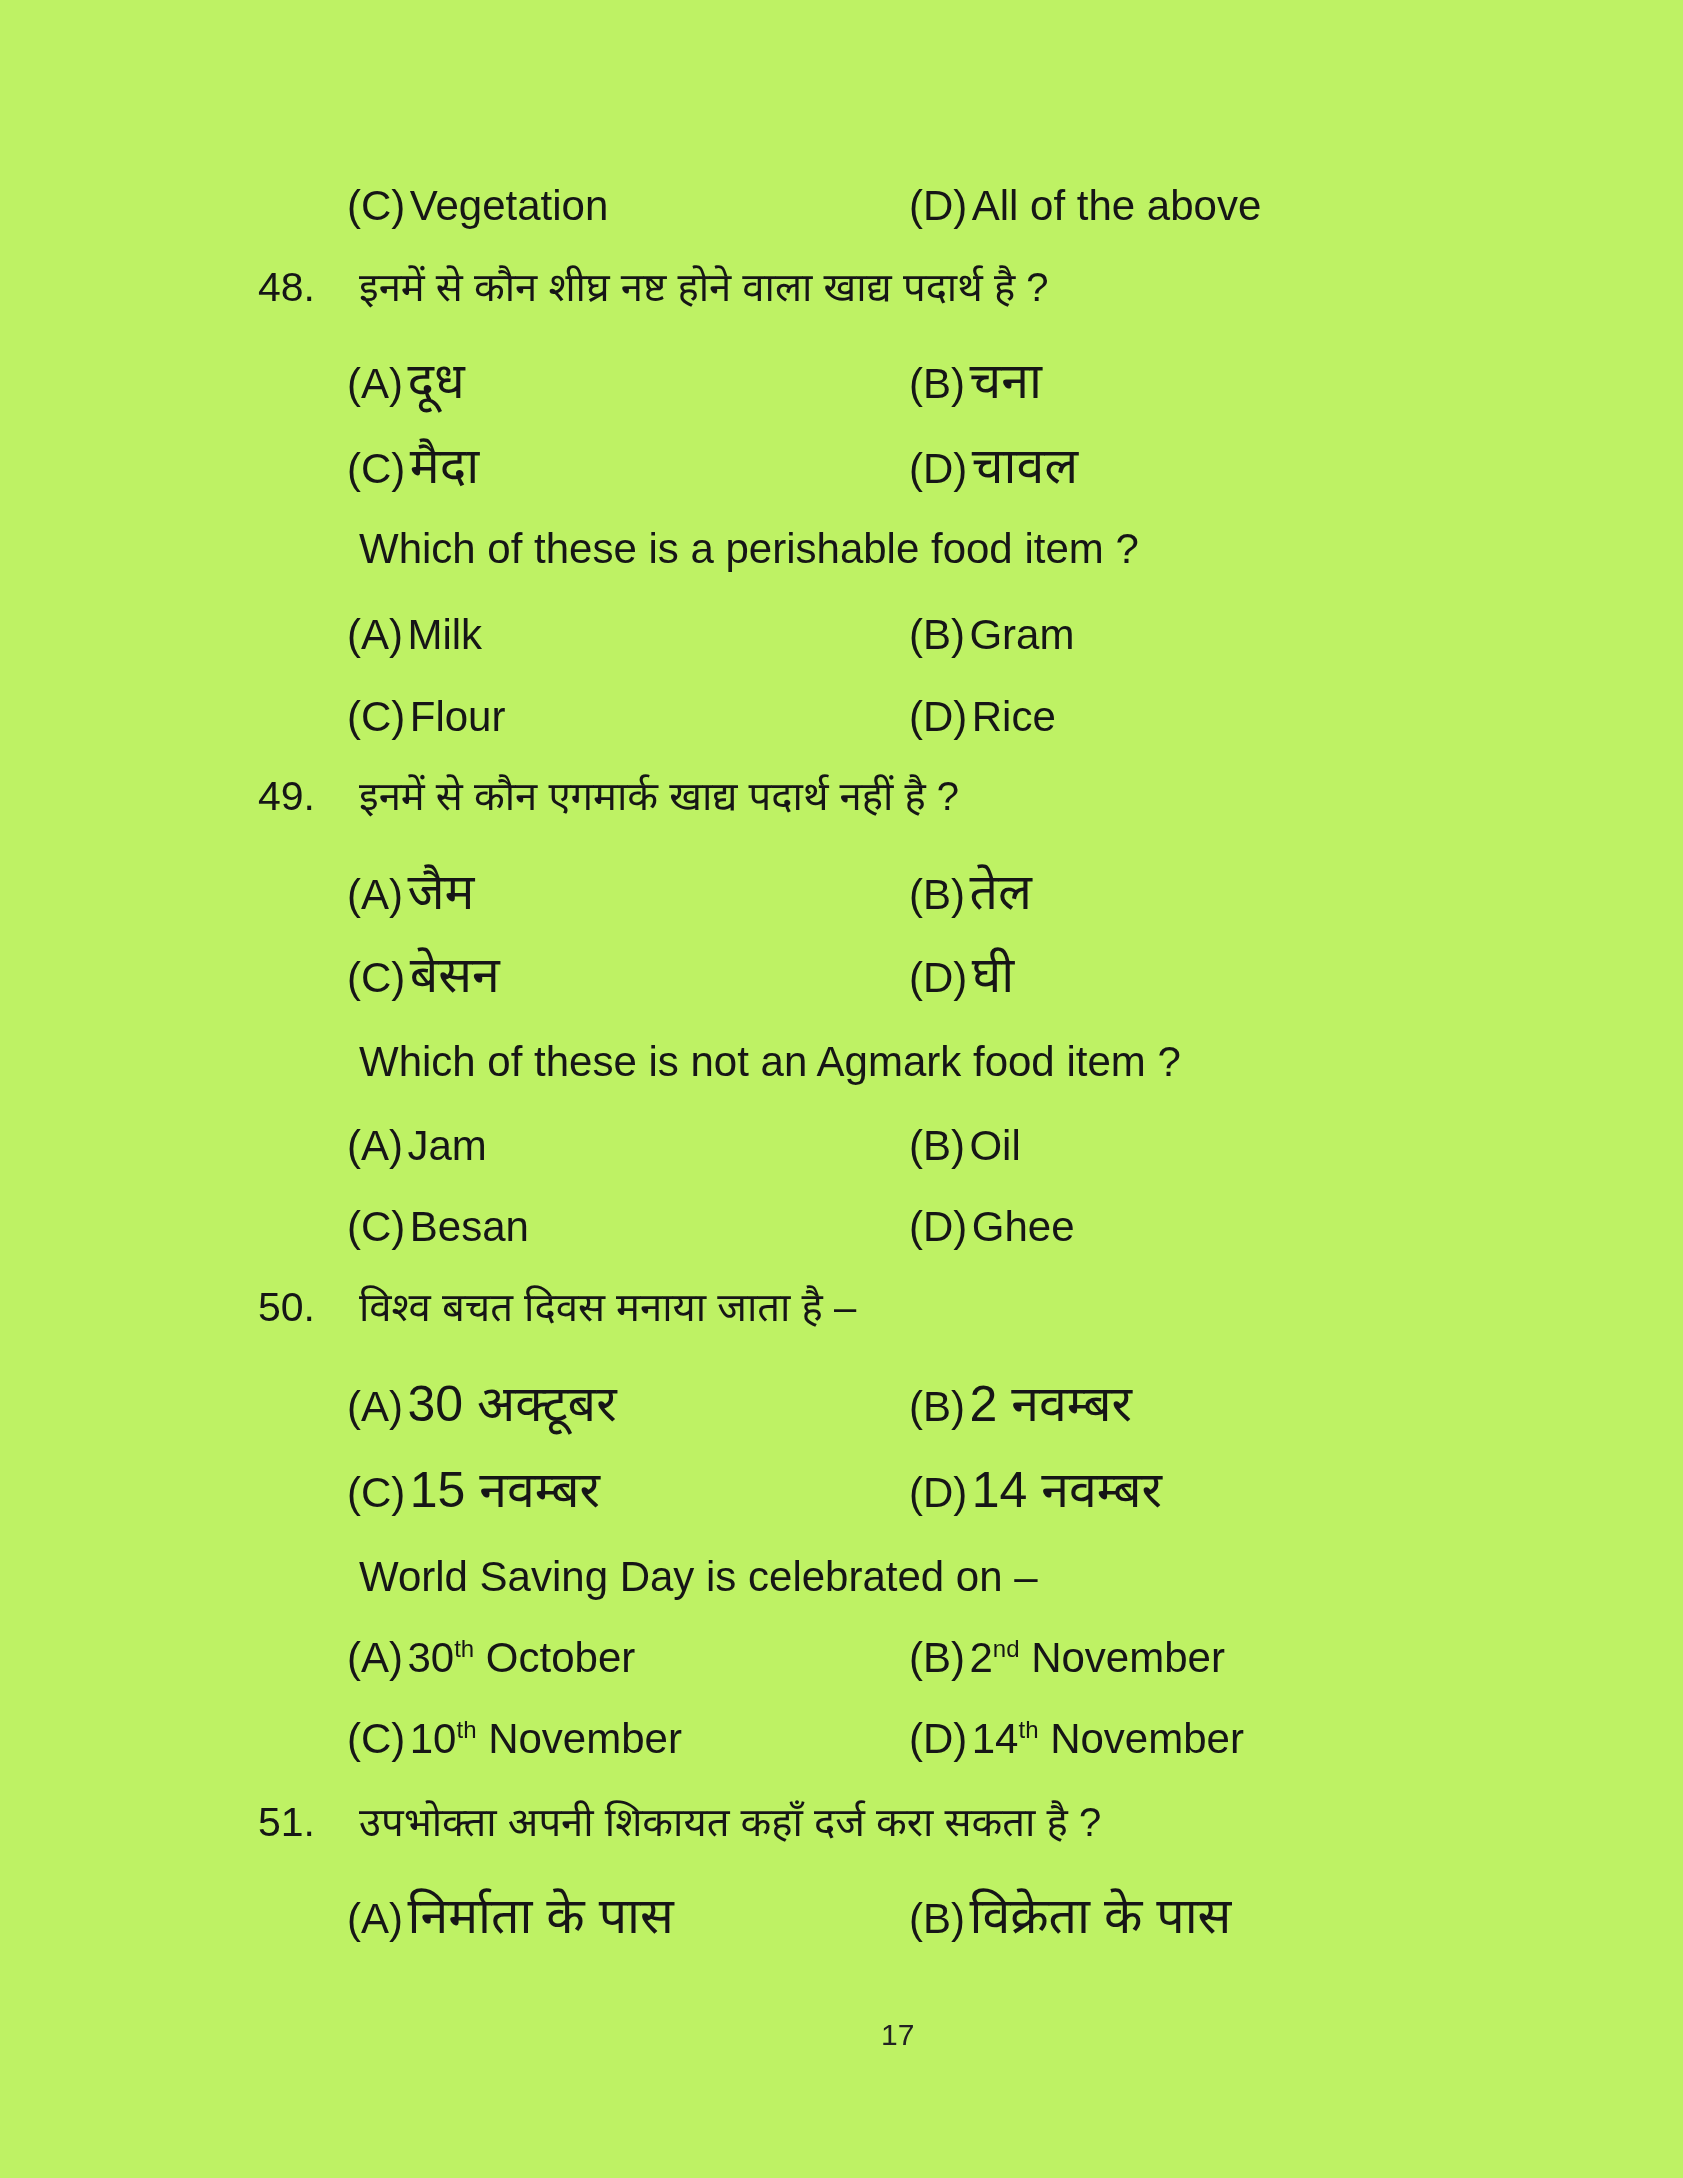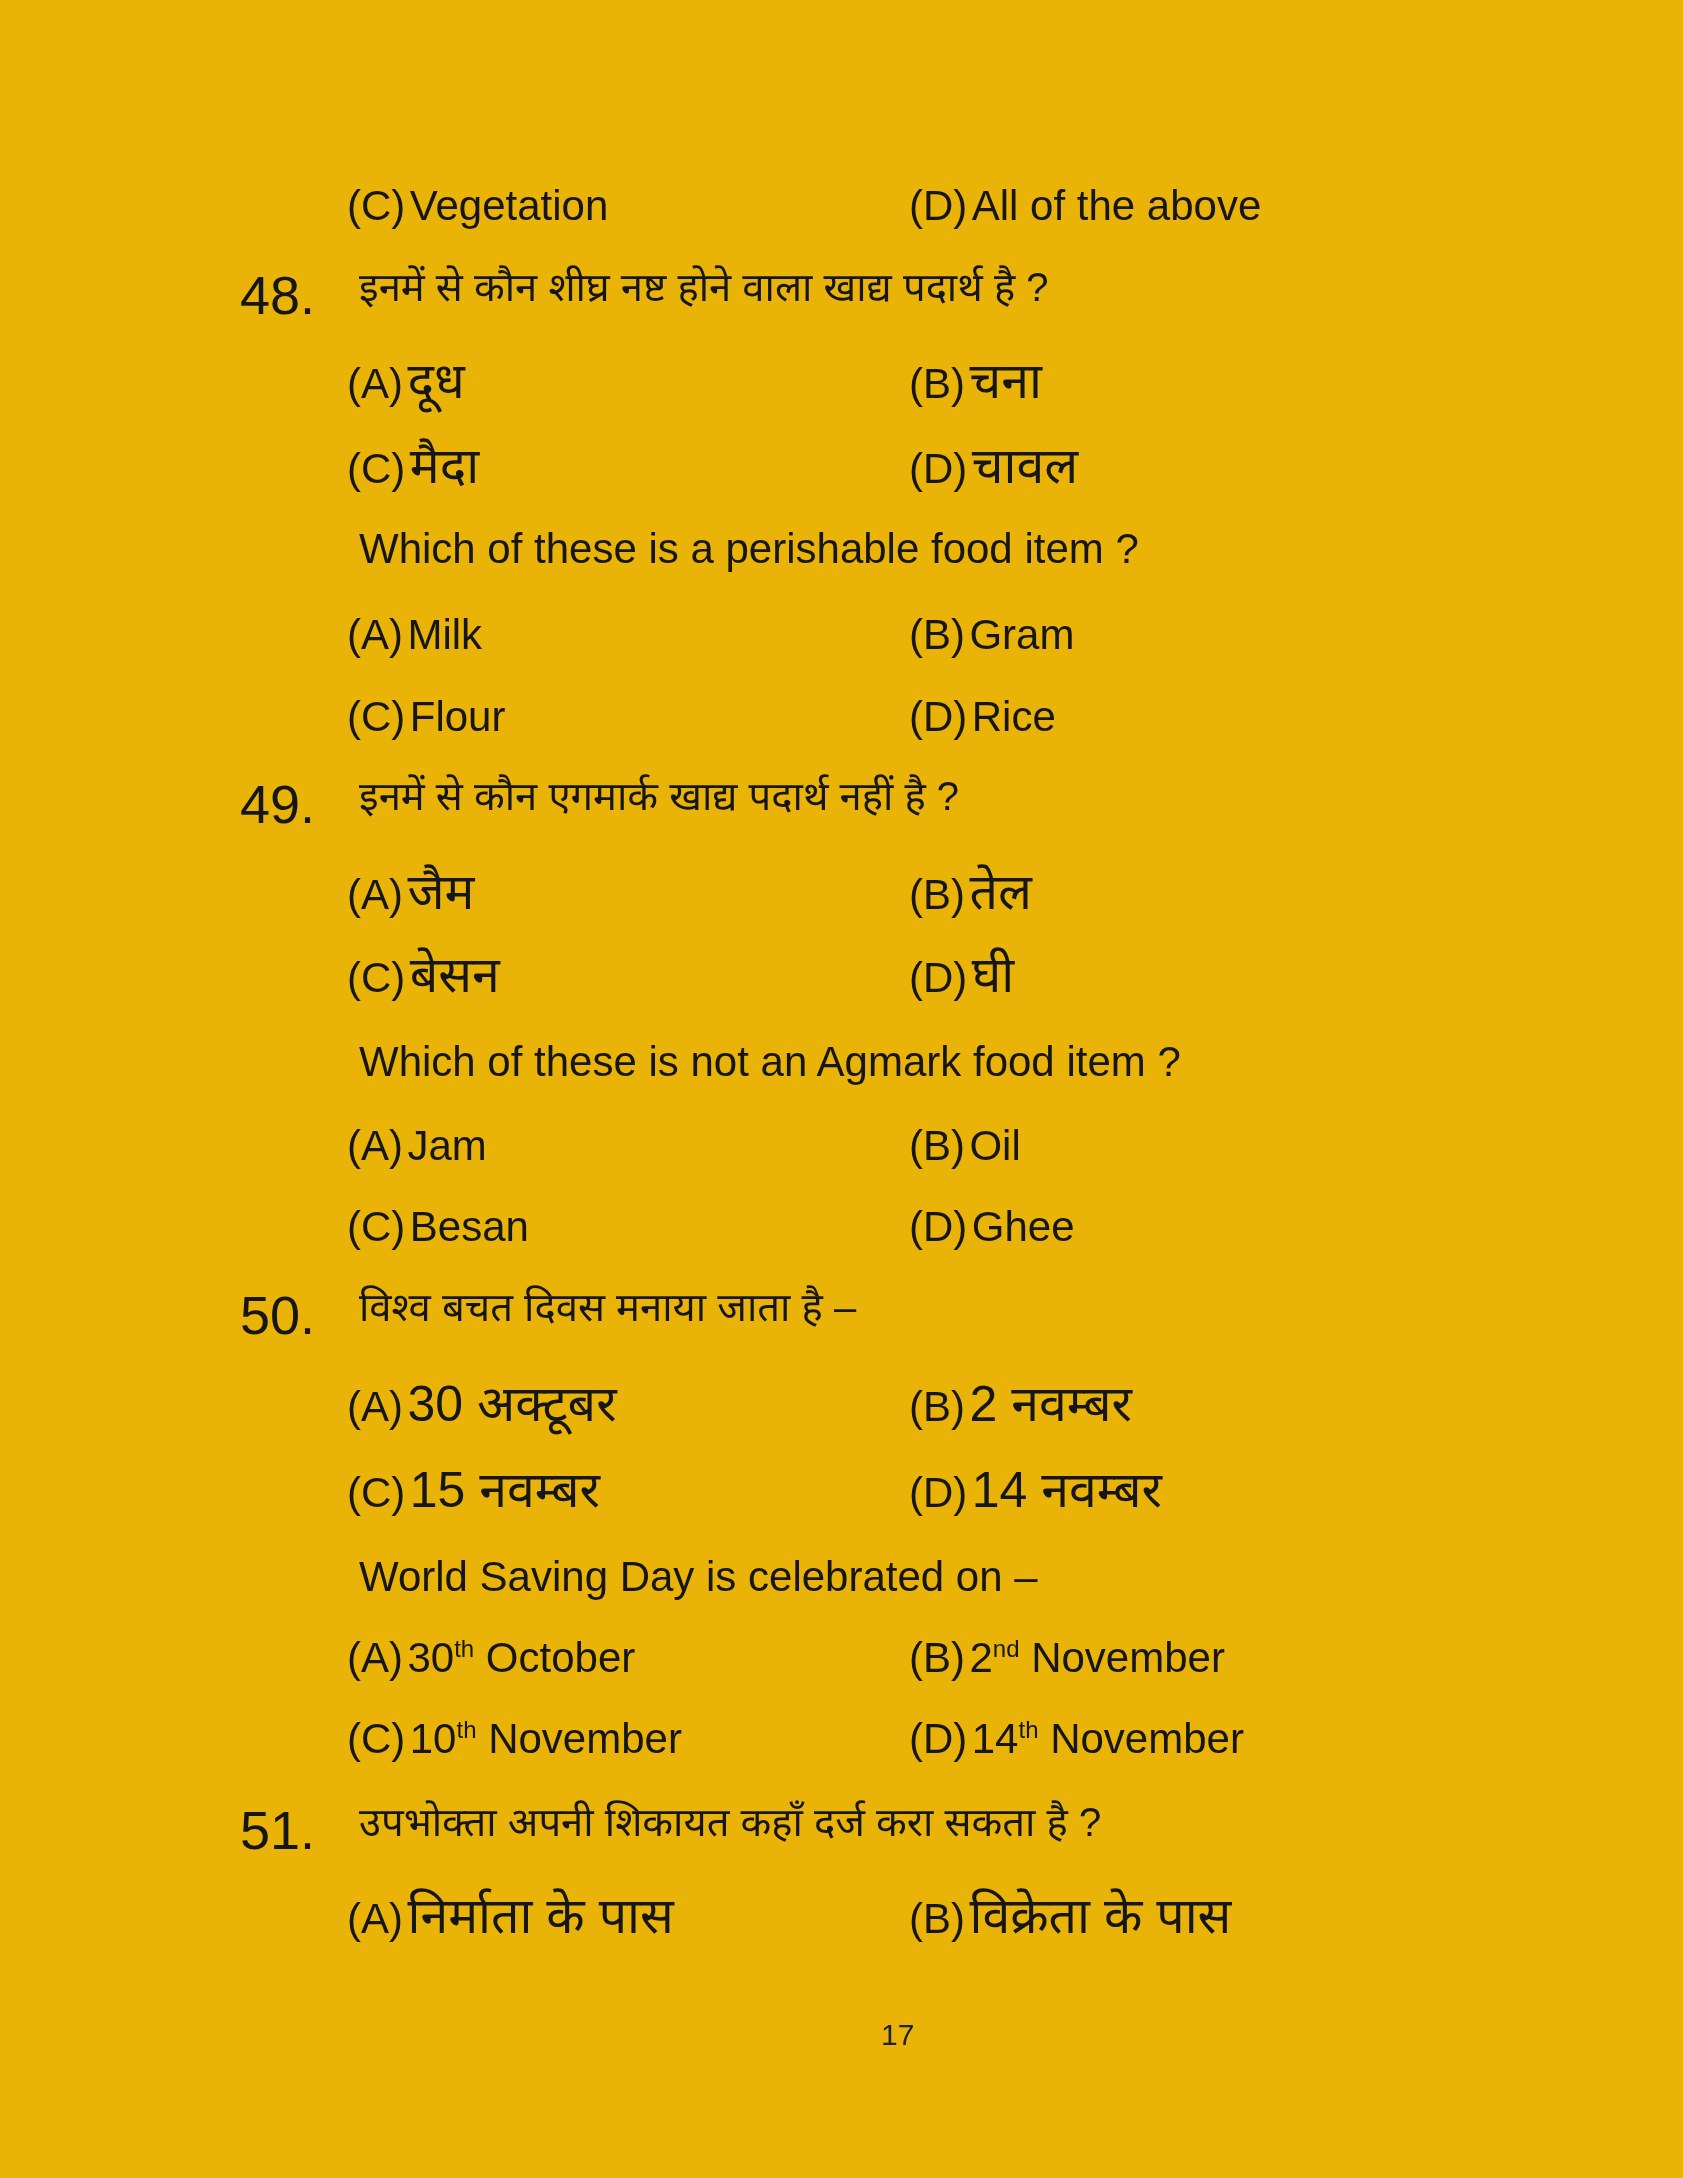--- a/index.html
+++ b/index.html
@@ -1,26 +1,26 @@
 <!DOCTYPE html>
 <html><head>
 <meta charset="utf-8">
 <style>
   html, body { margin: 0; padding: 0; background: #ffffff; }
   .page {
     position: relative;
     width: 1683px;
     height: 2178px;
-    background: #eab308;
+    background: #bef264;
     color: #161616;
     font-family: "Liberation Sans", "DejaVu Sans", sans-serif;
     overflow: hidden;
   }
   .row { position: absolute; left: 0; width: 100%; white-space: nowrap; line-height: 1.15; }
-  .qnum  { position: absolute; left: 240px; font-size: 54px; }
+  .qnum  { position: absolute; left: 258px; font-size: 41px; }
   .qtext { position: absolute; left: 359px; }
   .cA    { position: absolute; left: 347px; }
   .cB    { position: absolute; left: 909px; }
   .lbl   { font-size: 42px; }
   .latin { font-size: 42px; }
   .hi    { font-size: 50px; }
   .hiq   { font-size: 40px; }
   sup { font-size: 24px; vertical-align: super; line-height: 0; }
   .page-num { position: absolute; left: 849px; top: 2018px; font-size: 30px; color: #222; margin-left: 32px; }
 </style>

